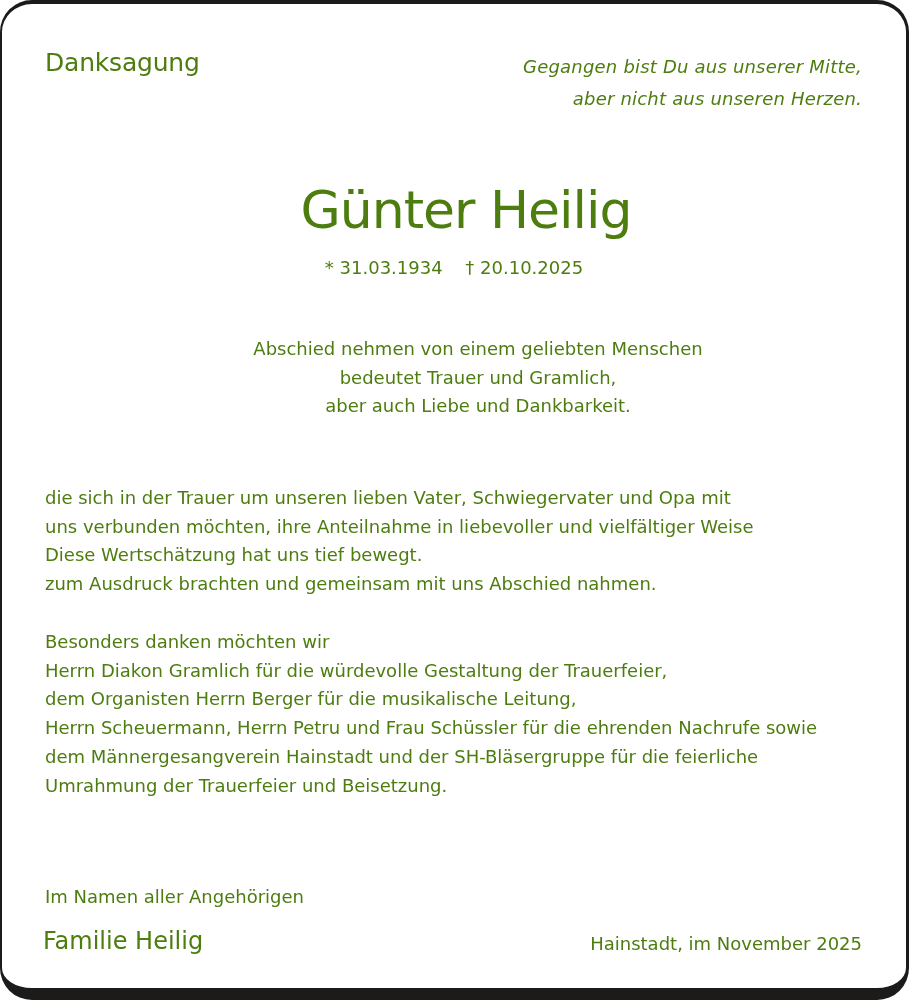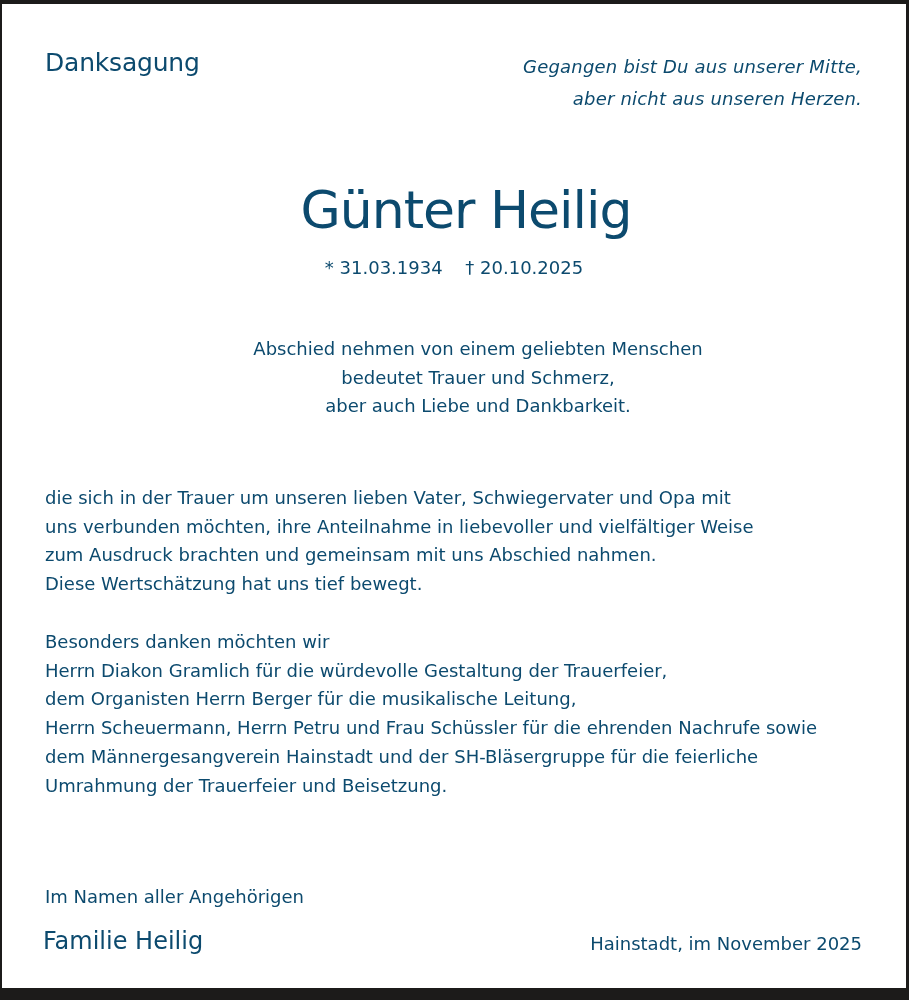--- a/index.html
+++ b/index.html
@@ -10,22 +10,23 @@
   .notice {
     position: relative;
     width: 909px;
     height: 1000px;
     box-sizing: border-box;
     background: #ffffff;
     border-style: solid;
     border-color: #1c1b1a;
     border-width: 4px 3px 12px 2px;
     font-family: "DejaVu Sans", "Liberation Sans", sans-serif;
-    color: #0c4a6e;
+    color: #4d7c0f;
     overflow: hidden;
+    border-radius: 32px;
   }
   .title {
     position: absolute;
     left: 43px;
     top: 44px;
     font-size: 25px;
     line-height: 30px;
     letter-spacing: -0.2px;
   }
   .epigraph {
@@ -124,29 +125,29 @@
 
   <div class="name">Günter Heilig</div>
 
   <div class="dates">
     <span class="birth">* 31.03.1934</span>
     <span class="death">† 20.10.2025</span>
   </div>
 
   <div class="verse">
       <div>Abschied nehmen von einem geliebten Menschen</div>
-      <div>bedeutet Trauer und Schmerz,</div>
+      <div>bedeutet Trauer und Gramlich,</div>
       <div>aber auch Liebe und Dankbarkeit.</div>
     </div>
 
   <div class="thanks">
       <div>die sich in der Trauer um unseren lieben Vater, Schwiegervater und Opa mit</div>
       <div>uns verbunden möchten, ihre Anteilnahme in liebevoller und vielfältiger Weise</div>
+      <div>Diese Wertschätzung hat uns tief bewegt.</div>
       <div>zum Ausdruck brachten und gemeinsam mit uns Abschied nahmen.</div>
-      <div>Diese Wertschätzung hat uns tief bewegt.</div>
     </div>
 
   <div class="special">
       <div>Besonders danken möchten wir</div>
       <div>Herrn Diakon Gramlich für die würdevolle Gestaltung der Trauerfeier,</div>
       <div>dem Organisten Herrn Berger für die musikalische Leitung,</div>
       <div>Herrn Scheuermann, Herrn Petru und Frau Schüssler für die ehrenden Nachrufe sowie</div>
       <div>dem Männergesangverein Hainstadt und der SH-Bläsergruppe für die feierliche</div>
       <div>Umrahmung der Trauerfeier und Beisetzung.</div>
     </div>

